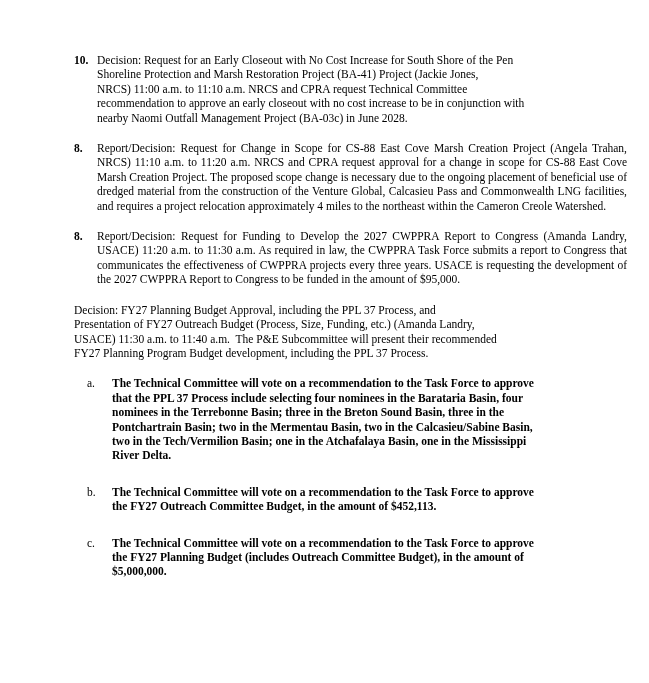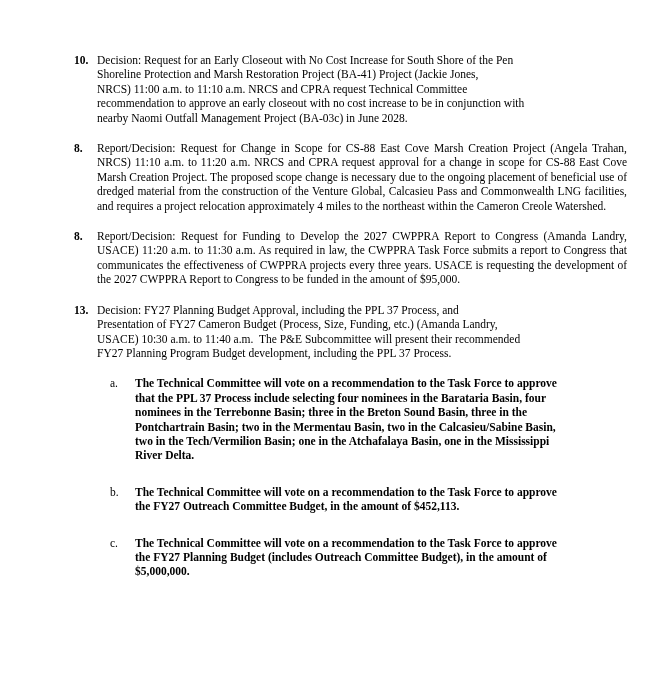--- a/index.html
+++ b/index.html
@@ -45,23 +45,22 @@
     <div class="num">8.</div>
     <div class="txt justify"><b>Report/Decision: Request for Change in Scope for CS-88 East Cove Marsh Creation Project (Angela Trahan, NRCS) 11:10 a.m. to 11:20 a.m.</b> <span>NRCS and CPRA request approval for a change in scope for CS-88 East Cove Marsh Creation Project. The proposed scope change is necessary due to the ongoing placement of beneficial use of dredged material from the construction of the Venture Global, Calcasieu Pass and Commonwealth LNG facilities, and requires a project relocation approximately 4 miles to the northeast within the Cameron Creole Watershed.</span></div>
   </div>
 
   <div class="item">
     <div class="num">8.</div>
     <div class="txt justify"><b>Report/Decision: Request for Funding to Develop the 2027 CWPPRA Report to Congress (Amanda Landry, USACE) 11:20 a.m. to 11:30 a.m.</b> <span>As required in law, the CWPPRA Task Force submits a report to Congress that communicates the effectiveness of CWPPRA projects every three years. USACE is requesting the development of the 2027 CWPPRA Report to Congress to be funded in the amount of $95,000.</span></div>
   </div>
 
   <div class="item">
-    <div class="num">13.</div>
     <div class="txt">
-      <div><b>Decision: FY27 Planning Budget Approval, including the PPL 37 Process, and</b><br><b>Presentation of FY27 Cameron Budget (Process, Size, Funding, etc.) (Amanda Landry,</b><br><b>USACE) 10:30 a.m. to 11:40 a.m.</b>&nbsp; The P&amp;E Subcommittee will present their recommended<br>FY27 Planning Program Budget development, including the PPL 37 Process.</div>
+      <div><b>Decision: FY27 Planning Budget Approval, including the PPL 37 Process, and</b><br><b>Presentation of FY27 Outreach Budget (Process, Size, Funding, etc.) (Amanda Landry,</b><br><b>USACE) 11:30 a.m. to 11:40 a.m.</b>&nbsp; The P&amp;E Subcommittee will present their recommended<br>FY27 Planning Program Budget development, including the PPL 37 Process.</div>
       <div class="sublist">
         <div class="sub">
           <div class="subnum">a.</div>
           <div class="subtxt">The Technical Committee will vote on a recommendation to the Task Force to approve<br>that the PPL 37 Process include selecting four nominees in the Barataria Basin, four<br>nominees in the Terrebonne Basin; three in the Breton Sound Basin, three in the<br>Pontchartrain Basin; two in the Mermentau Basin, two in the Calcasieu/Sabine Basin,<br>two in the Tech/Vermilion Basin; one in the Atchafalaya Basin, one in the Mississippi<br>River Delta.</div>
         </div>
         <div class="sub">
           <div class="subnum">b.</div>
           <div class="subtxt">The Technical Committee will vote on a recommendation to the Task Force to approve<br>the FY27 Outreach Committee Budget, in the amount of $452,113.</div>
         </div>
         <div class="sub">

